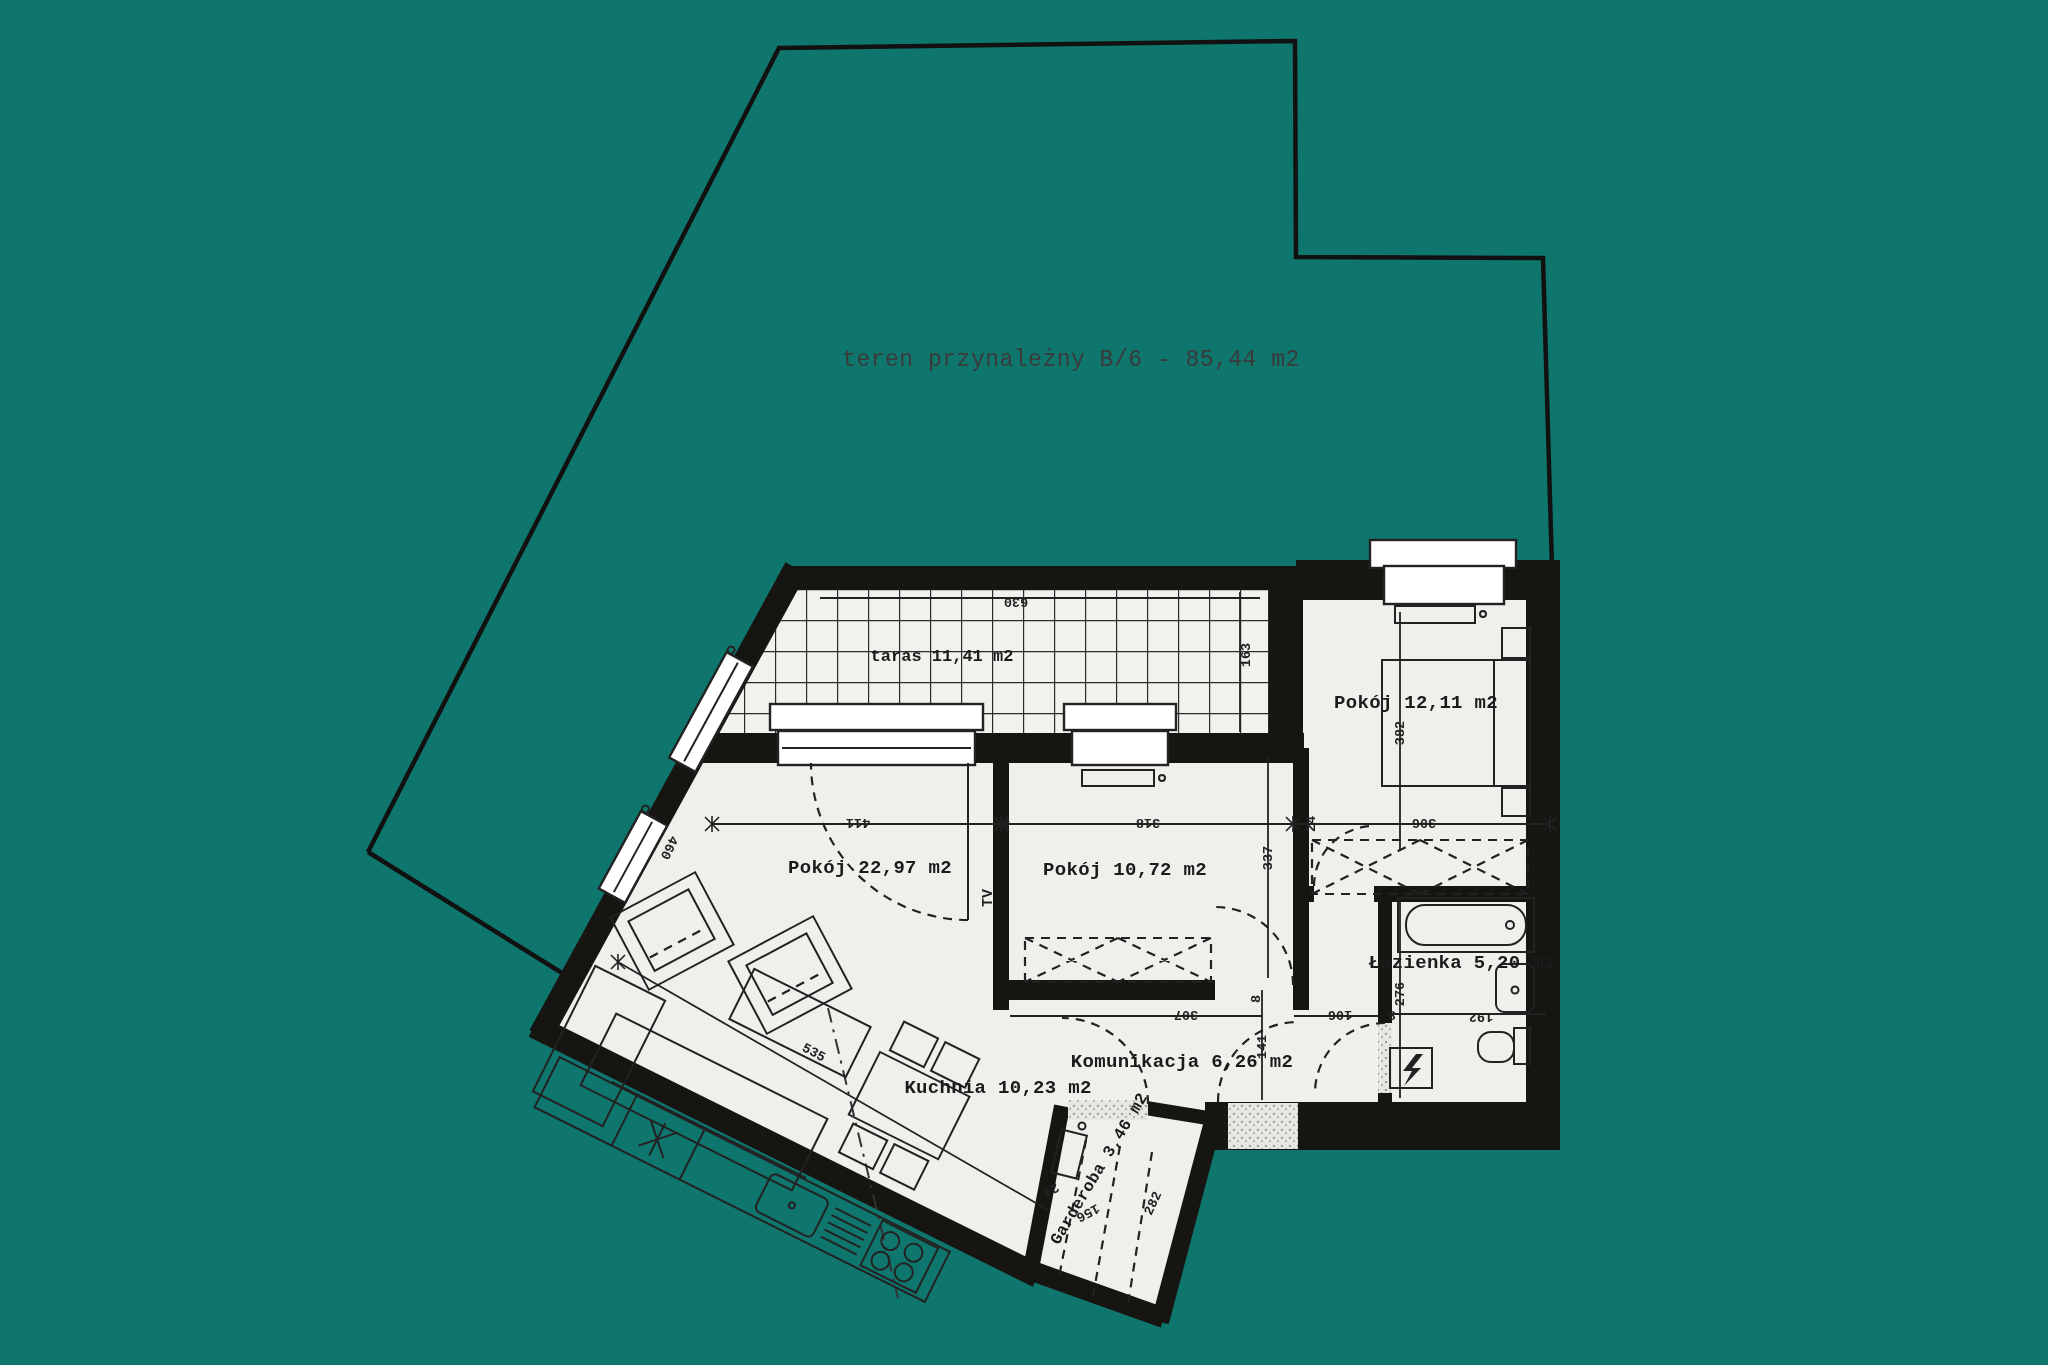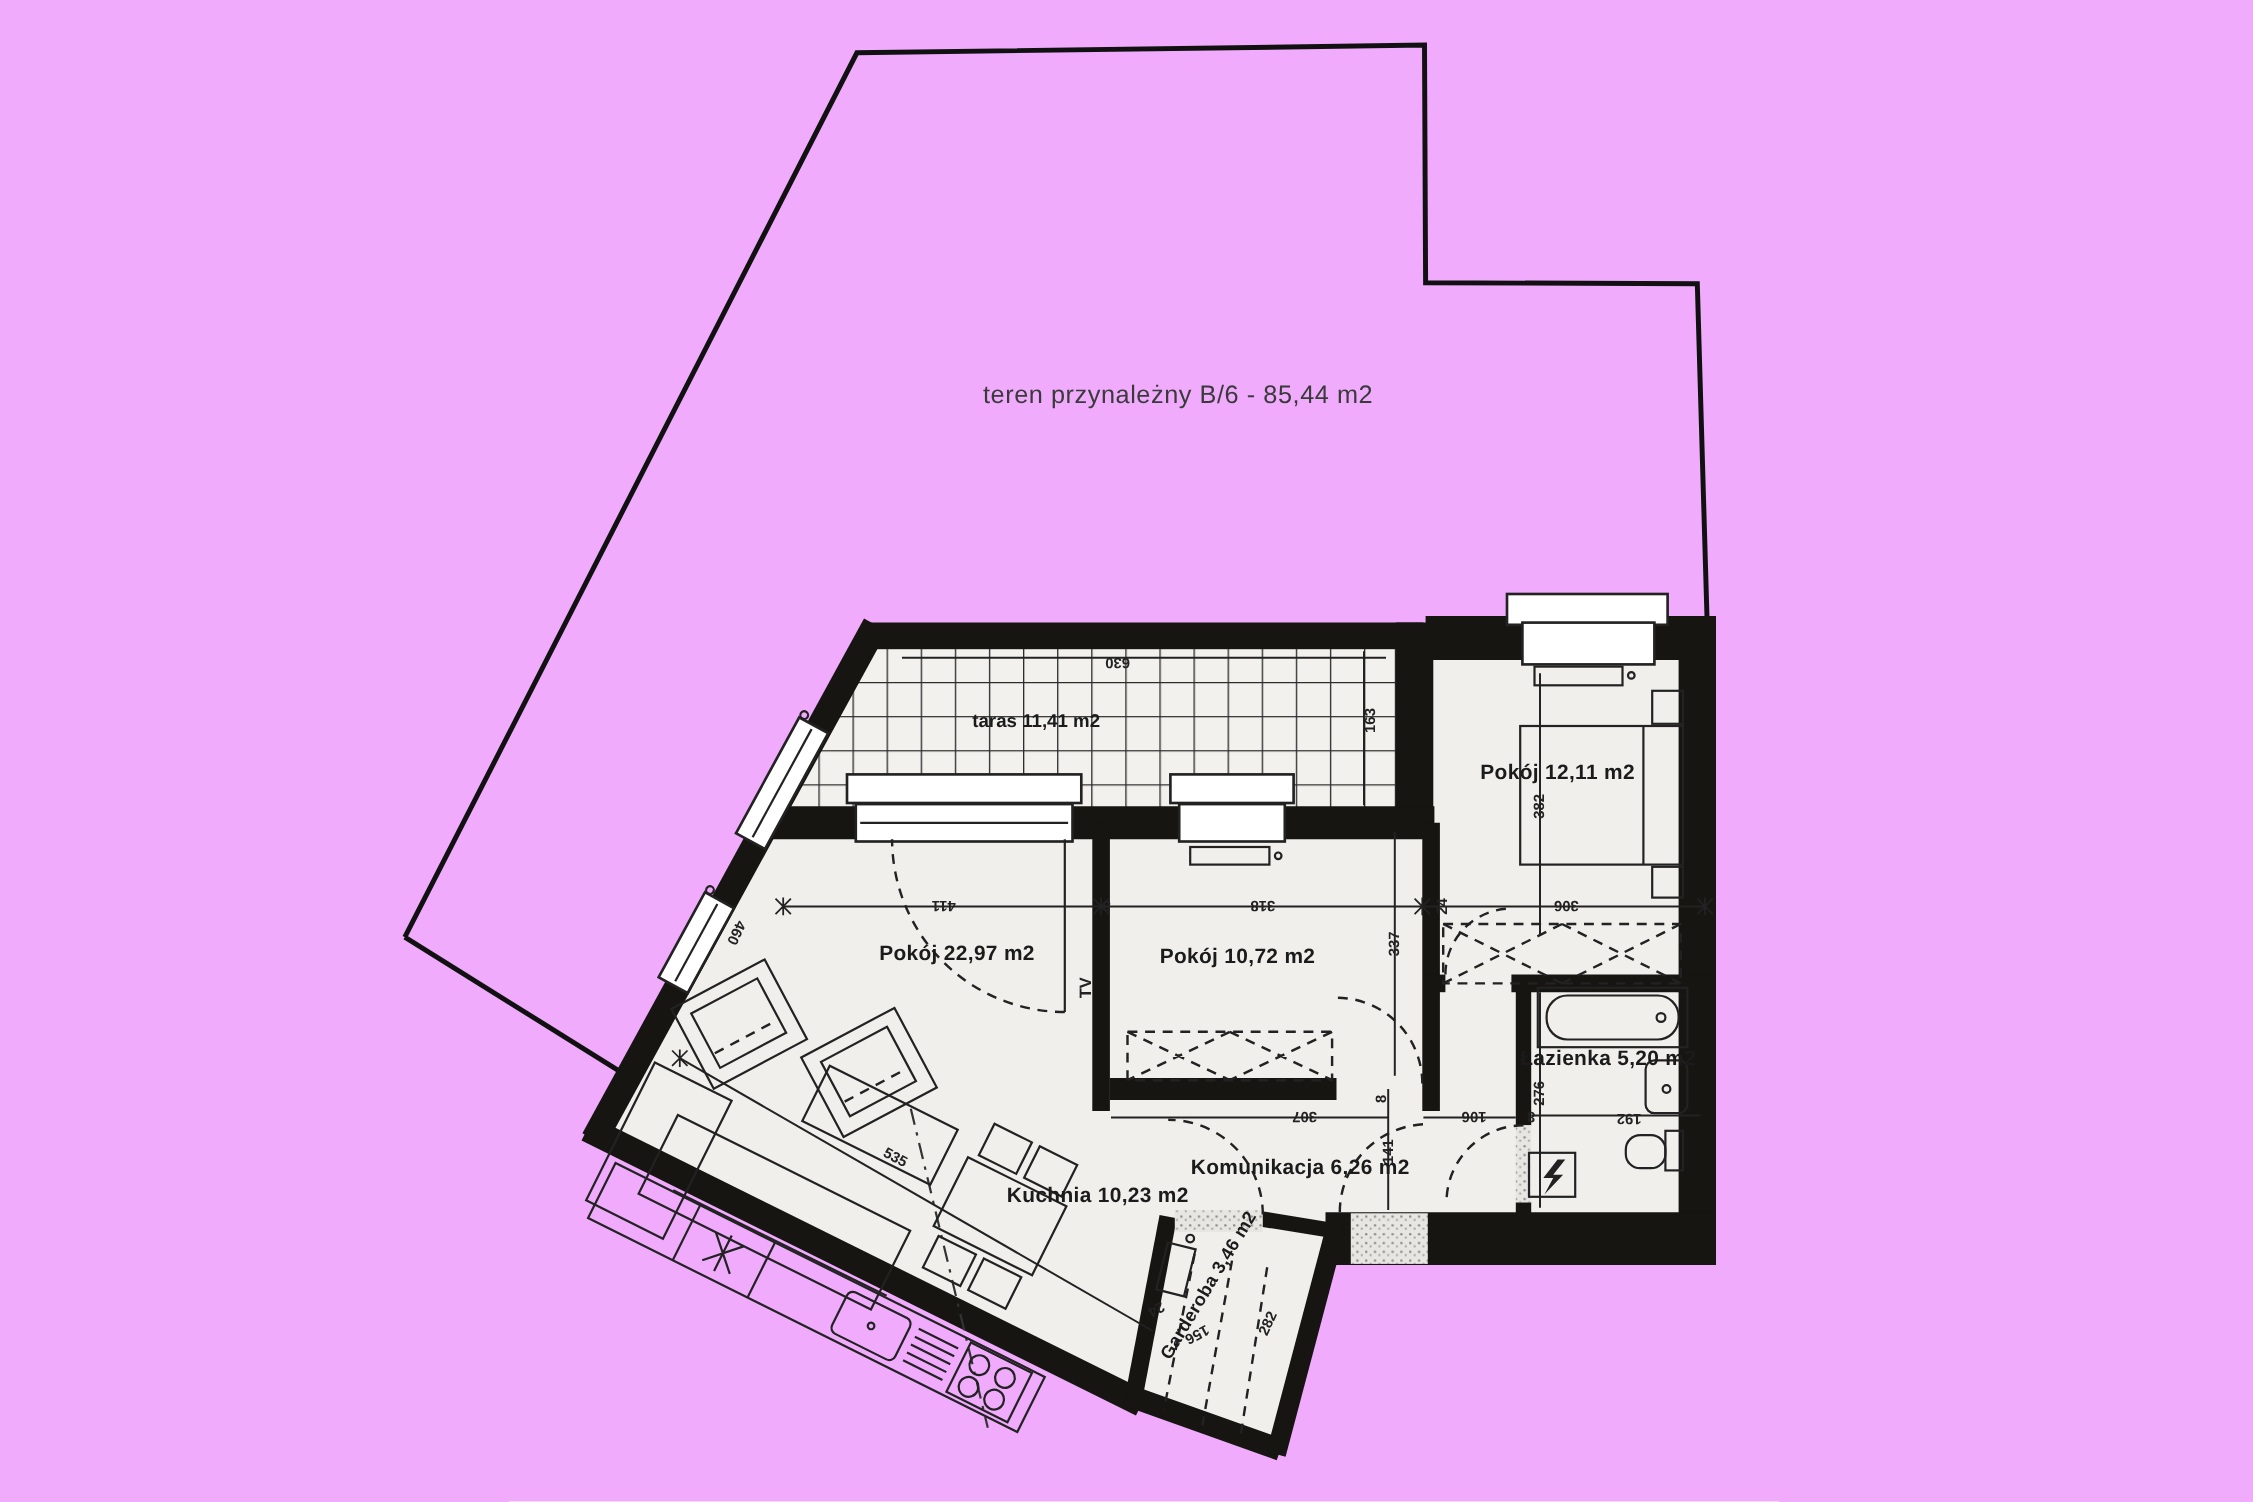--- a/index.html
+++ b/index.html
@@ -1,17 +1,17 @@
 <!DOCTYPE html>
 <html><head>
 <meta charset="utf-8">
 <style>
   html,body{margin:0;padding:0;background:#ffffff;}
-  .stage{position:relative;width:2048px;height:1365px;background:#f0abfc;overflow:hidden;
-         font-family:Liberation Sans, sans-serif;}
+  .stage{position:relative;width:2048px;height:1365px;background:#0f766e;overflow:hidden;
+         font-family:Liberation Mono, monospace;}
   svg{display:block}
   .terrain{fill:none;stroke:#111111;stroke-width:4.5;stroke-linejoin:miter;}
   .floor{fill:#f0efec;stroke:none;}
   .wall{stroke:#171512;fill:none;stroke-linecap:butt;}
   .thin-f{stroke:#222222;fill:#ffffff;stroke-width:2.4;}
   .thin-nf{stroke:#222222;fill:none;stroke-width:2;}
   .dash{stroke:#222222;fill:none;stroke-width:2.2;stroke-dasharray:9 7;}
   .dashdot{stroke:#333333;fill:none;stroke-width:2;stroke-dasharray:15 7 3 7;}
   .dim{stroke:#222222;stroke-width:1.8;fill:none;}
   .roomlabel{font-weight:700;font-size:19px;fill:#1b1b1b;text-anchor:middle;letter-spacing:.3px;}

